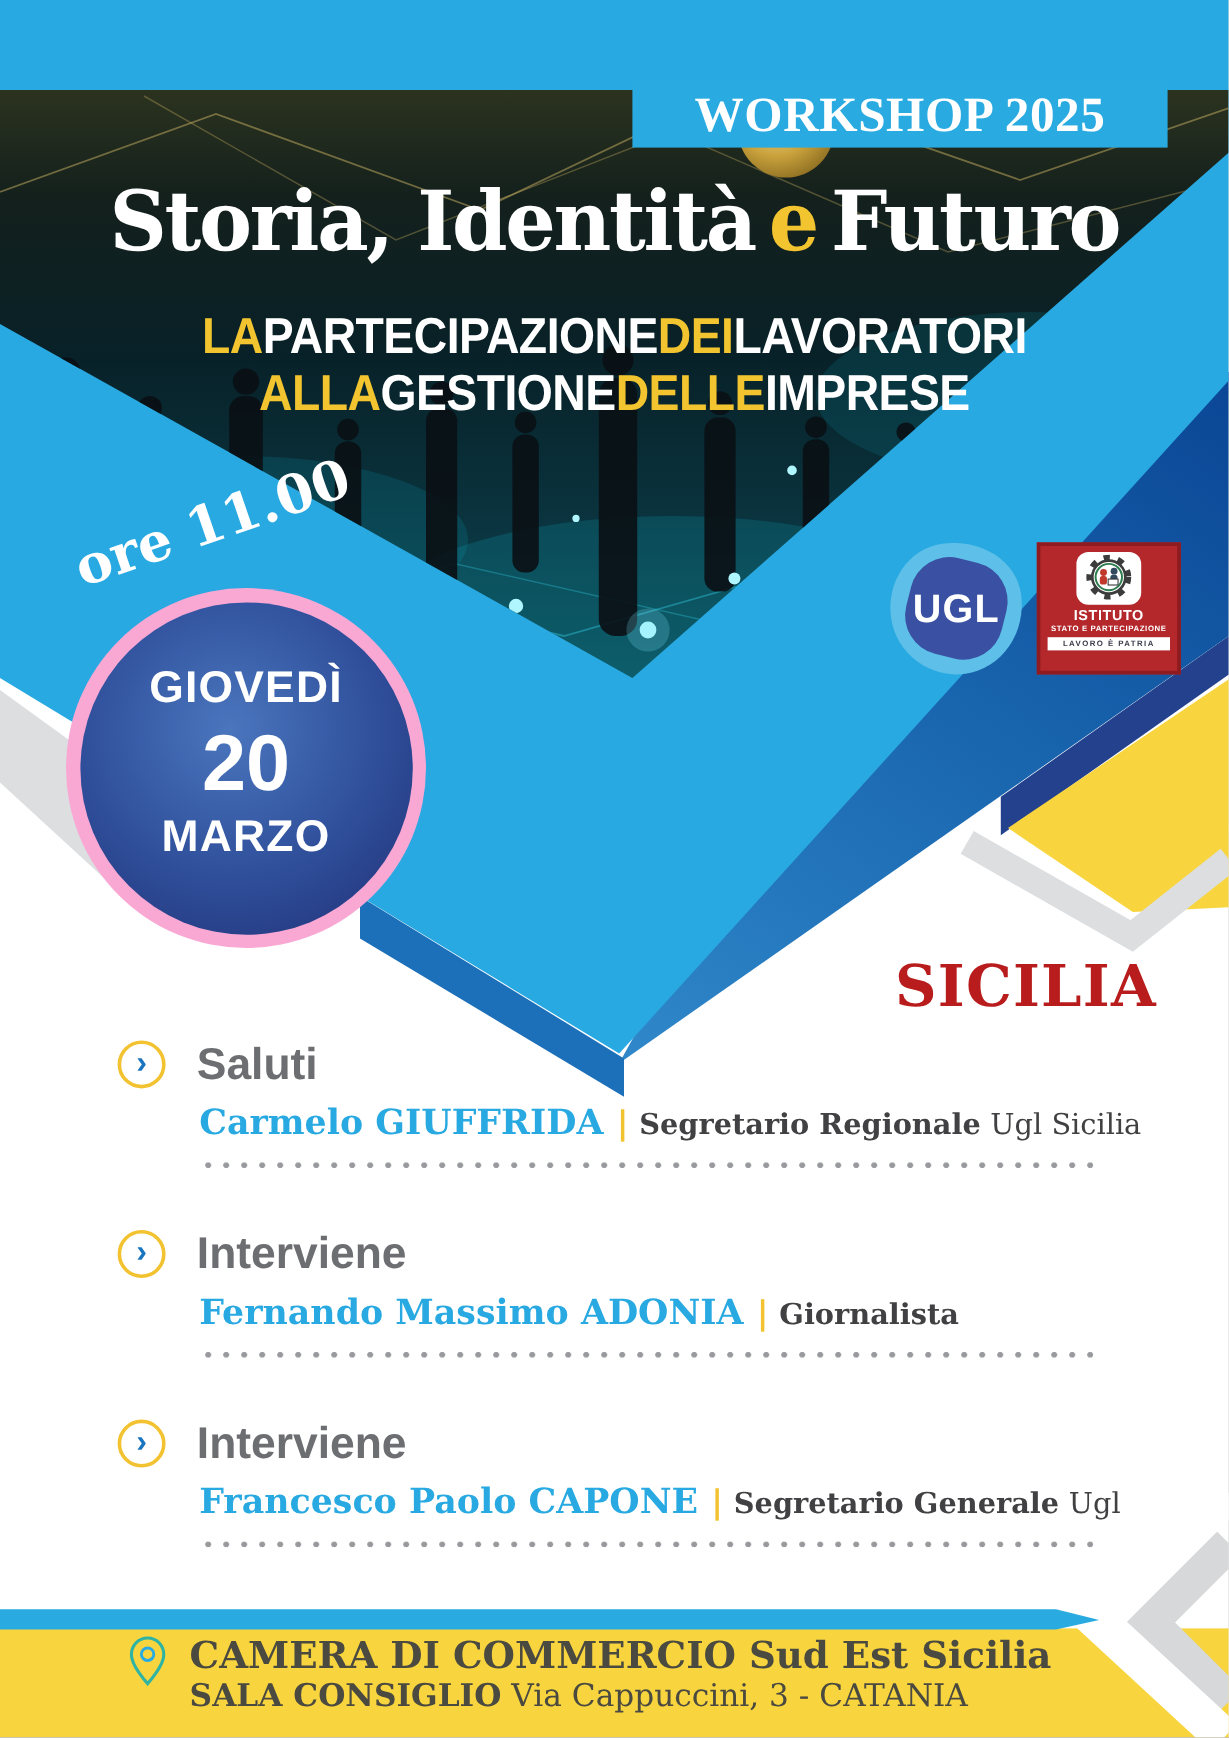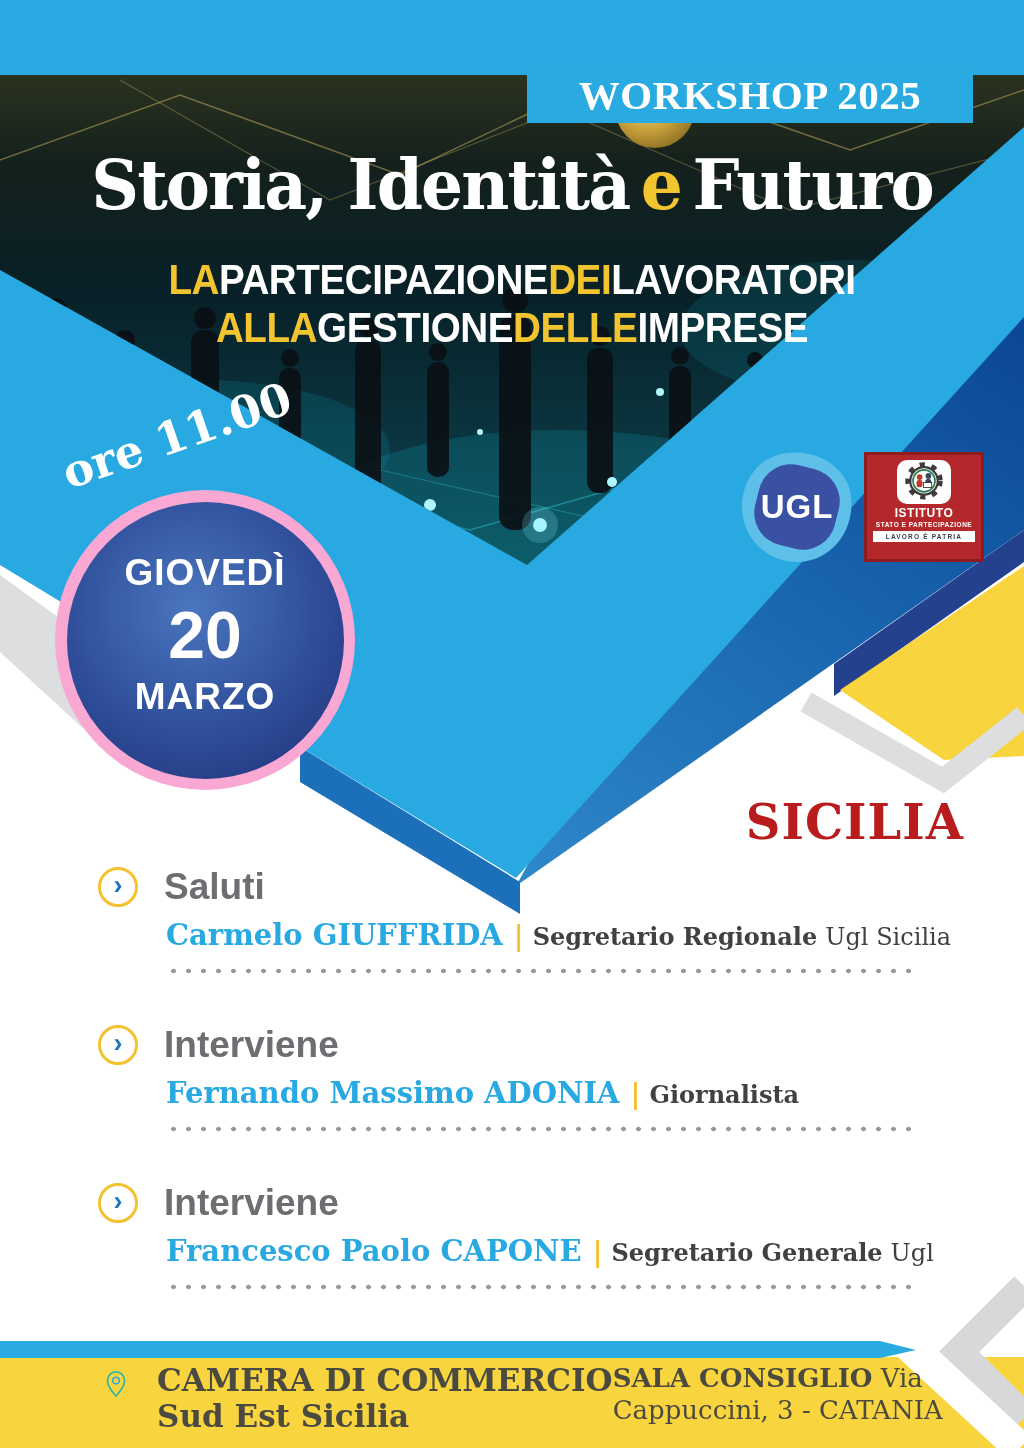--- a/index.html
+++ b/index.html
@@ -66,21 +66,21 @@
   .speaker-row{font-family:"DejaVu Serif",serif;font-size:24px;color:#414042;margin-top:10px;white-space:nowrap;}
   .sp-name{color:#29A9E1;font-weight:bold;font-size:29px;}
   .sp-sep{color:#F2C230;font-weight:bold;margin:0 9px 0 11px;font-size:27px;}
   .sp-role{font-weight:bold;}
   .sp-org{margin-left:8px;}
   .dots{margin-left:68px;margin-top:16px;height:6px;width:745px;background-repeat:repeat-x;
         background-image:radial-gradient(circle,#97999C 2.2px,transparent 2.6px);background-size:15px 6px;}
 
   
   .footer-text{position:absolute;left:104px;top:1362px;display:flex;gap:16px;color:#4B4A40;}
-  .f-lines{display:flex;flex-direction:row;margin-left:13px;}
+  .f-lines{display:flex;flex-direction:column;}
   .f-line1{font-family:"DejaVu Serif",serif;font-weight:bold;font-size:31px;line-height:36px;}
   .f-line2{font-family:"DejaVu Serif",serif;font-size:26px;line-height:32px;}
   .f-room{font-weight:bold;}
 </style>
 </head>
 <body>
 
 <div class="poster">
 
   <svg class="bg" viewBox="0 0 1024 1448" aria-hidden="true">

